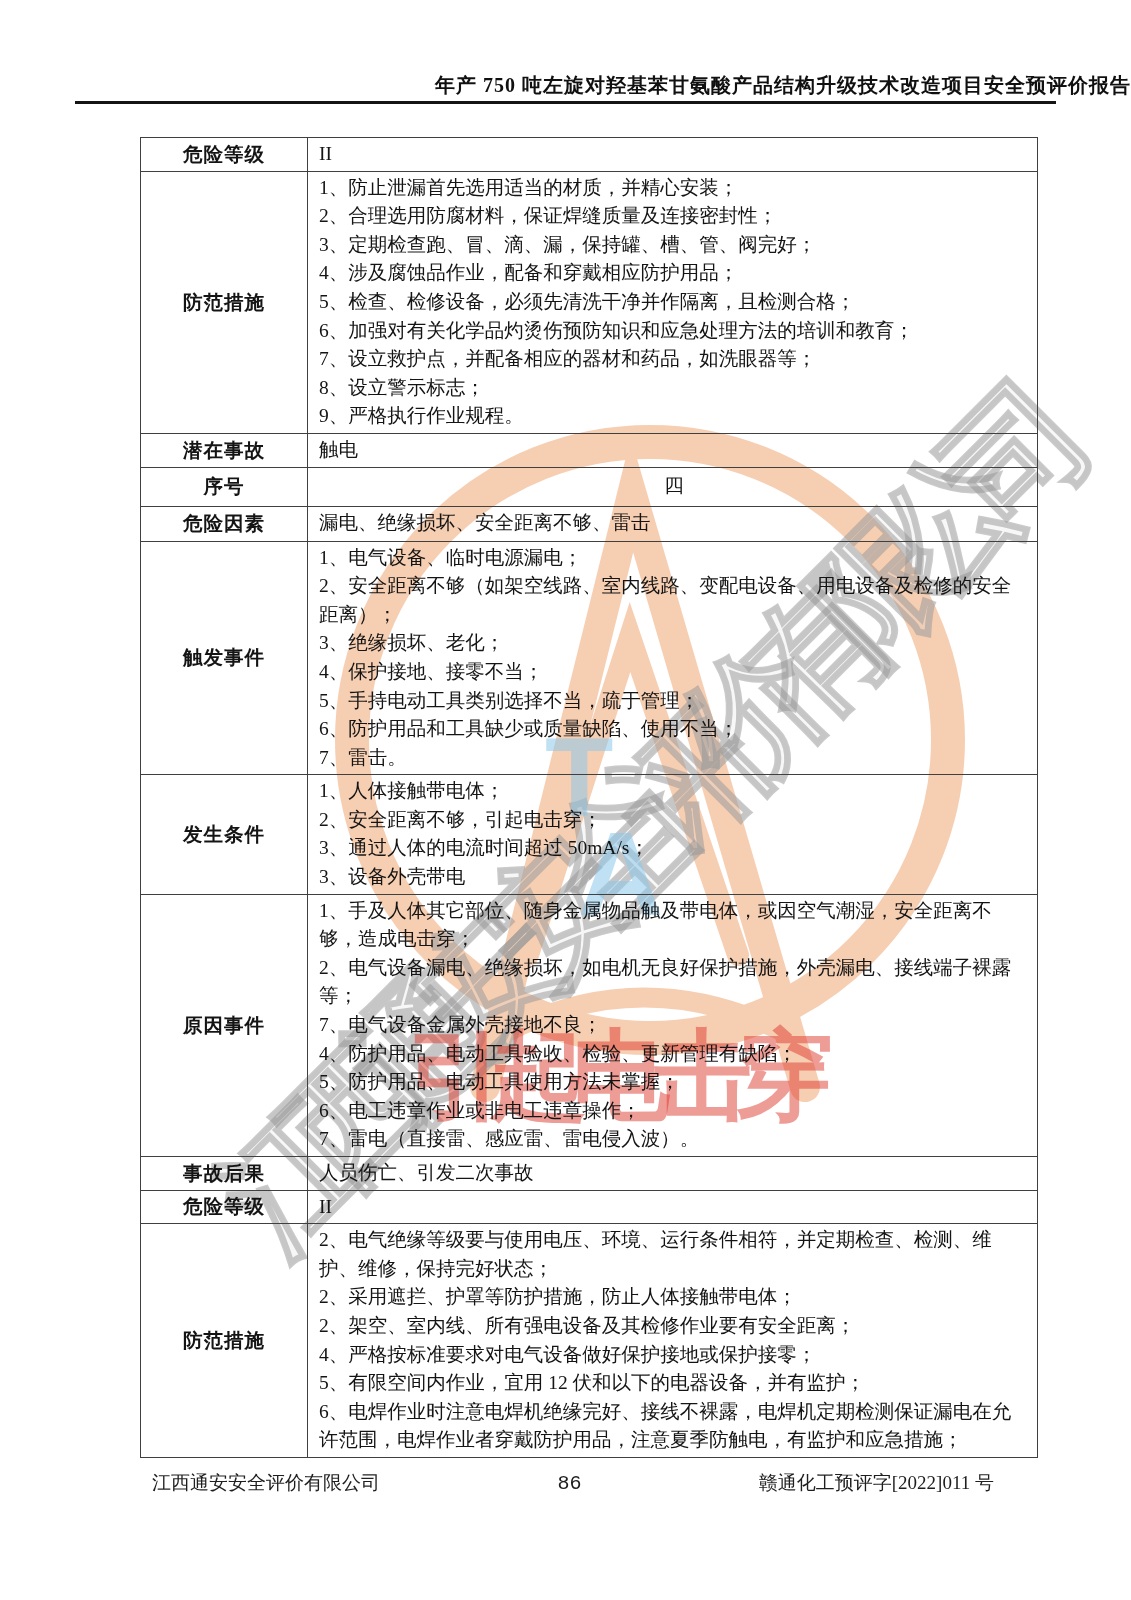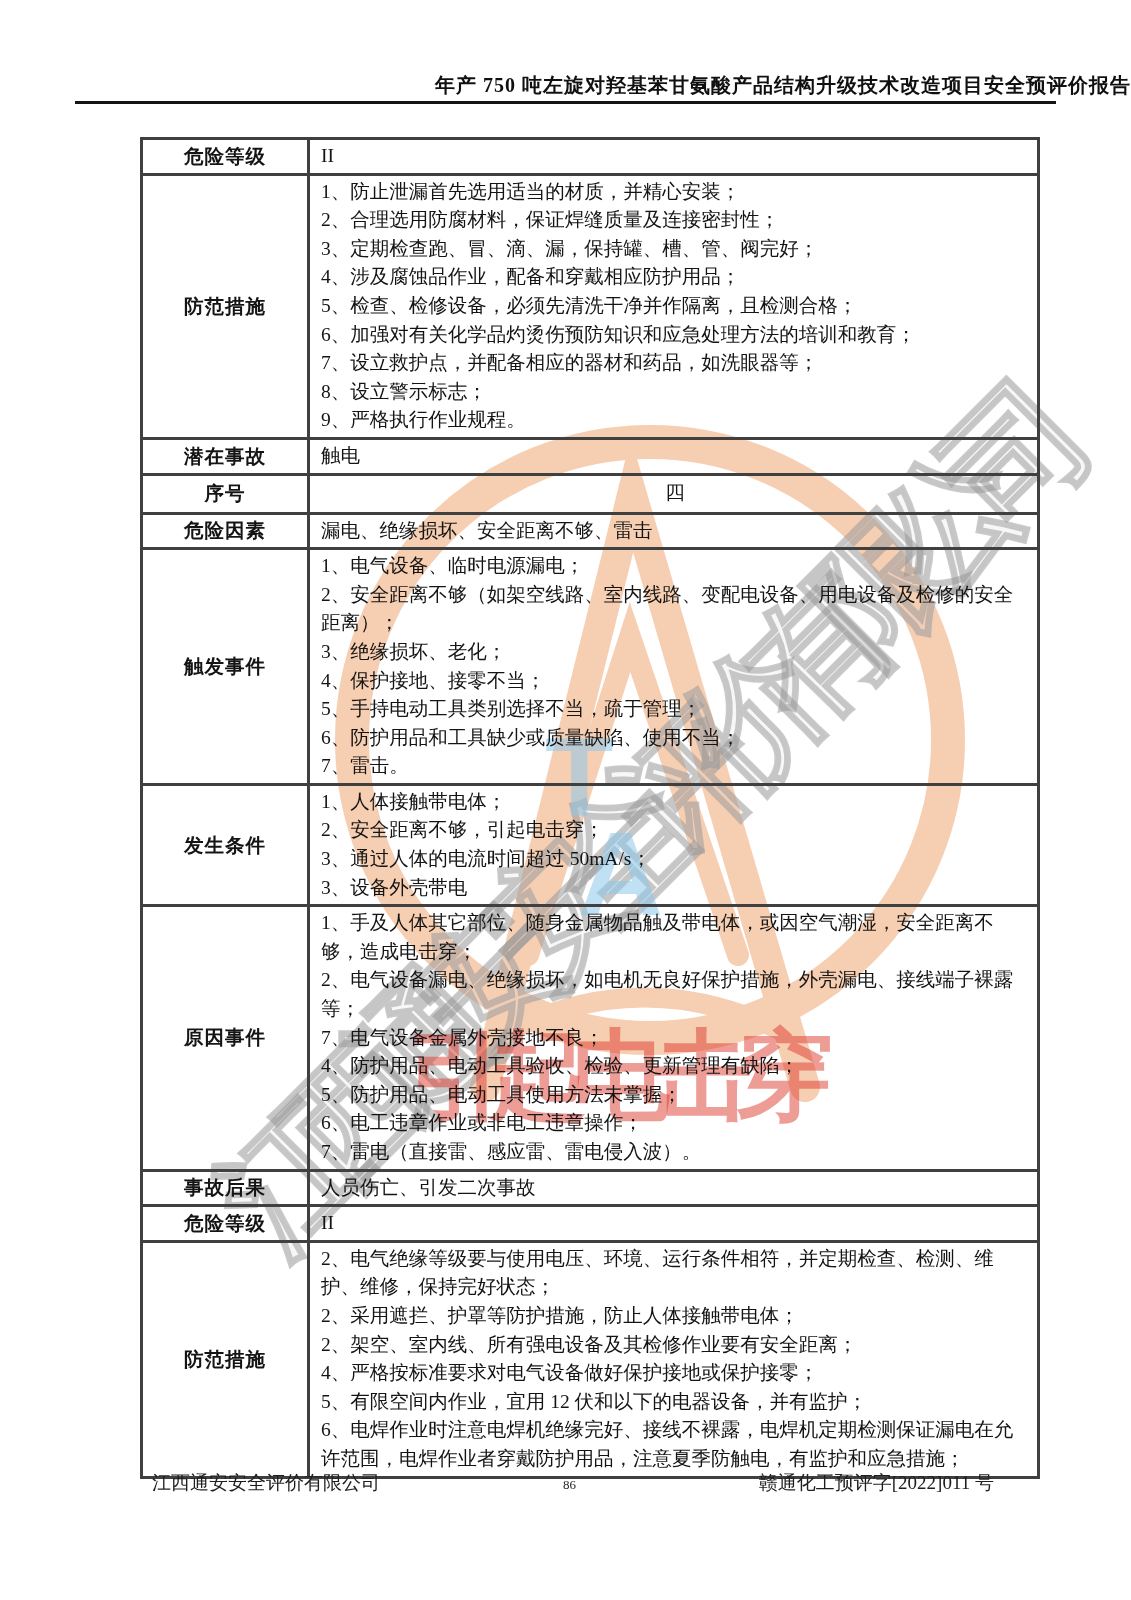--- a/index.html
+++ b/index.html
@@ -39,42 +39,42 @@
   }
   .header-rule{position:absolute;top:101px;left:75px;width:981px;height:3px;background:#141414;}
 
   
   table.main-table{
     position:absolute;top:137px;left:140px;width:897px;
     border-collapse:collapse;table-layout:fixed;
     font-size:19.5px;color:#141414;
   }
   col.c1{width:167px;} col.c2{width:730px;}
-  .main-table th,.main-table td{border:3px solid #404040;background:transparent;}
+  .main-table th,.main-table td{border:1px solid #404040;background:transparent;}
   th.label-cell{
     font-weight:bold;text-align:center;vertical-align:middle;
     padding:2px;font-size:19.5px;letter-spacing:1px;
   }
   td.value-cell{vertical-align:middle;padding:2px 8px 2px 11px;}
   .line{line-height:28.6px;}
   .centered{text-align:center;}
   #table-body tr:nth-child(1){height:31px;}
   #table-body tr:nth-child(3){height:33px;}
   #table-body tr:nth-child(4){height:39px;}
   #table-body tr:nth-child(5){height:35px;}
   #table-body tr:nth-child(9){height:32px;margin-left:32px;}
   #table-body tr:nth-child(10){height:31px;}
 
   
   .footer{
     position:absolute;top:1470px;left:152px;width:842px;
     display:flex;justify-content:space-between;align-items:baseline;
     font-size:19px;color:#1e1e1e;
   }
-  .footer .pageno{font-size:13px;}
+  .footer .pageno{font-size:20px;font-family:Liberation Mono, monospace;}
 </style>
 </head>
 <body>
 
 <div class="page">
 
   <div class="wm-layer">
     <svg class="wm-logo" width="700" height="710" viewBox="0 0 700 710">
       <circle cx="350" cy="345" r="298" fill="none" stroke="#ef9e68" stroke-width="34"></circle>
       <path d="M 185 692 L 332 100 L 505 692" fill="none" stroke="#ef9e68" stroke-width="30" stroke-linecap="round"></path>

